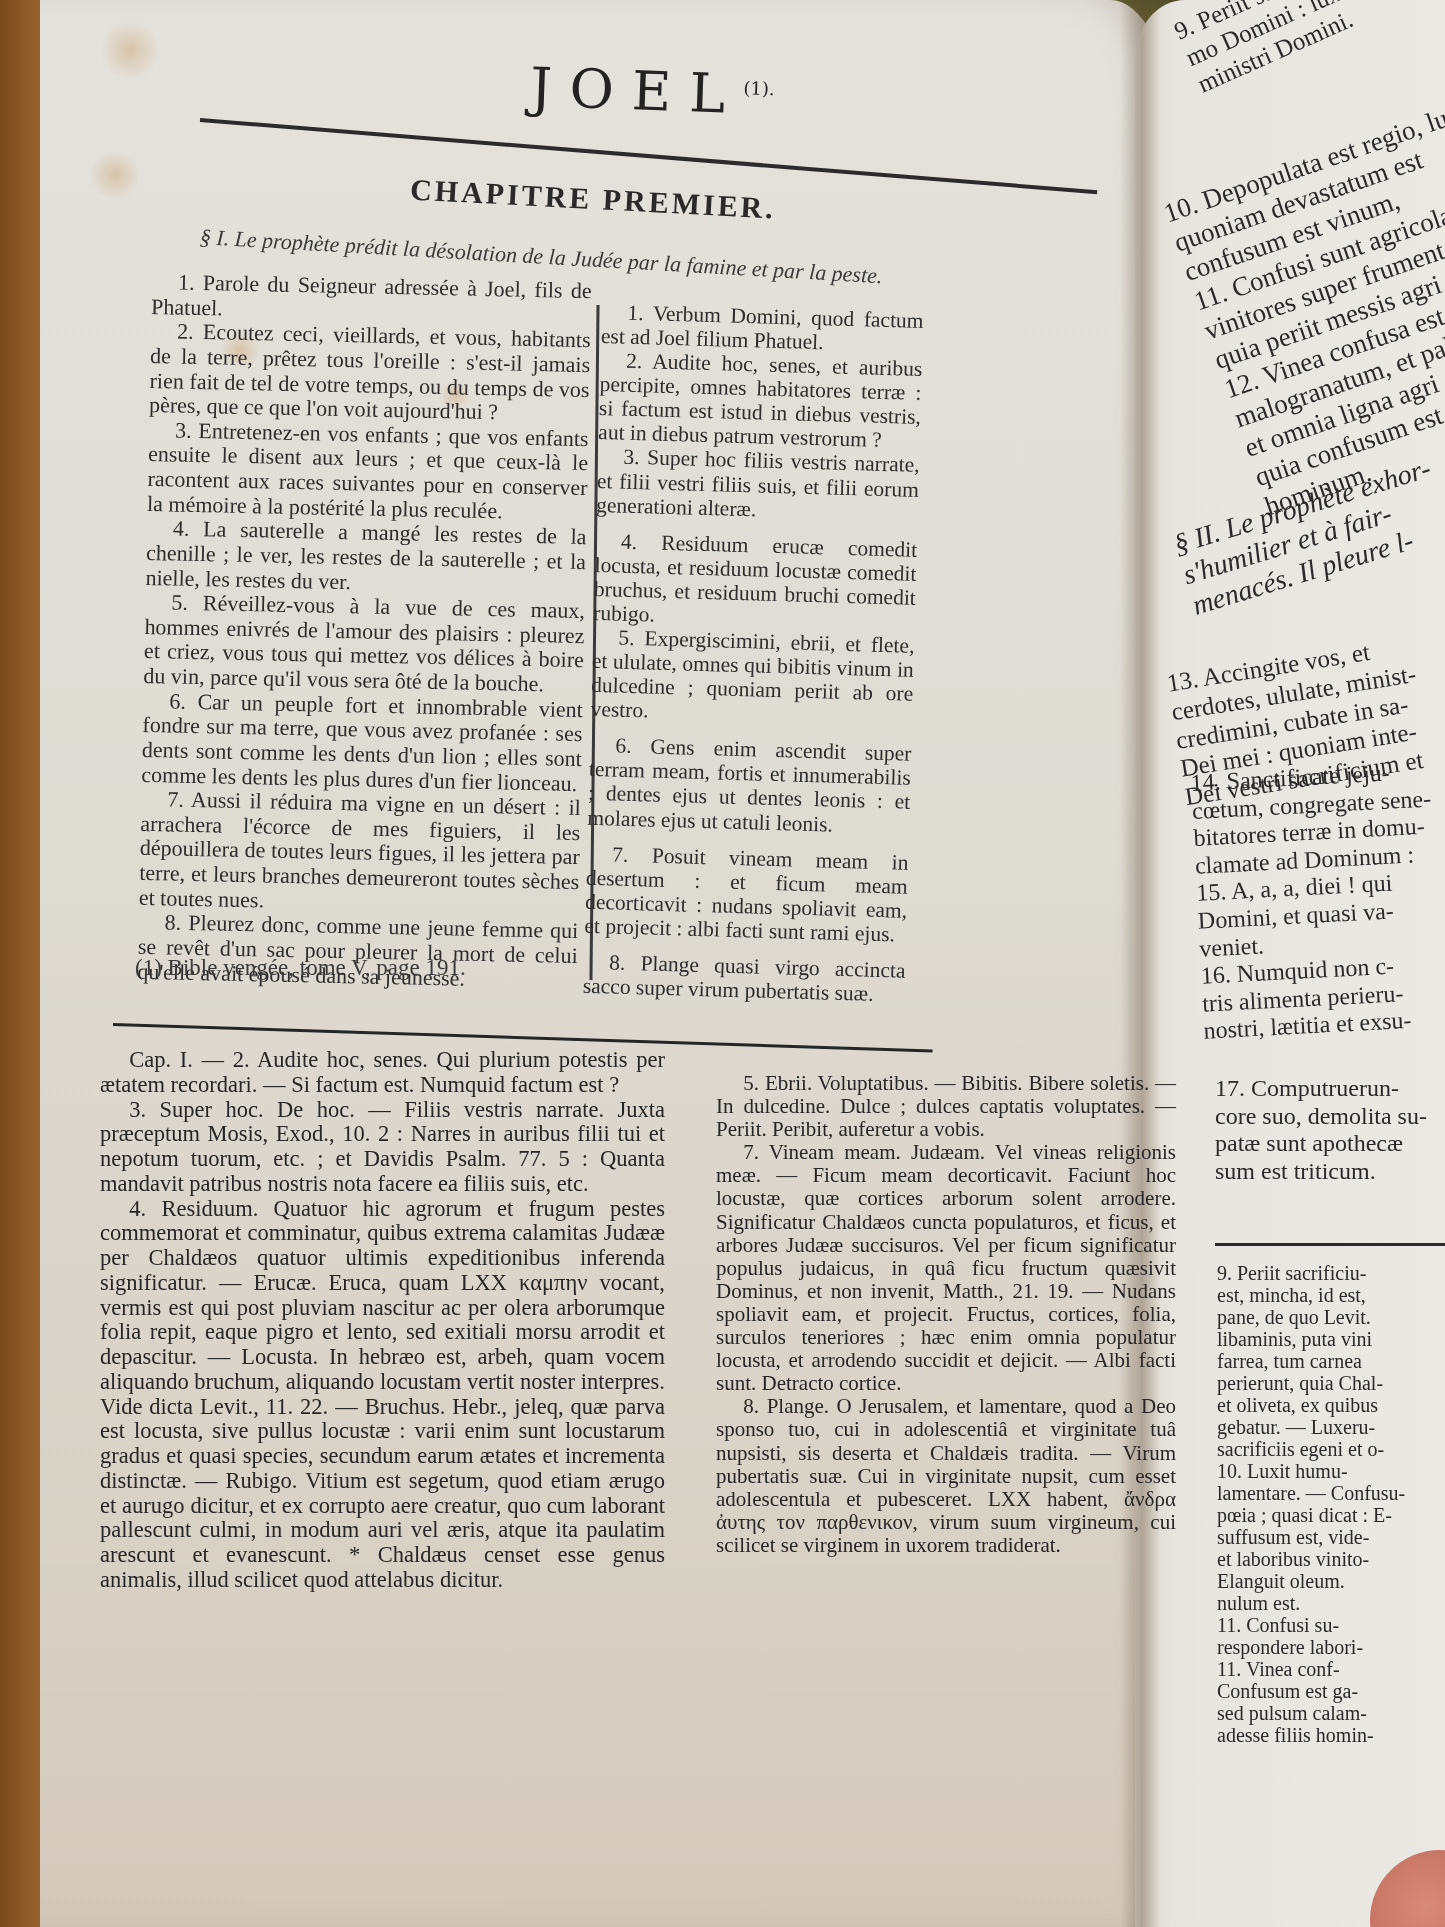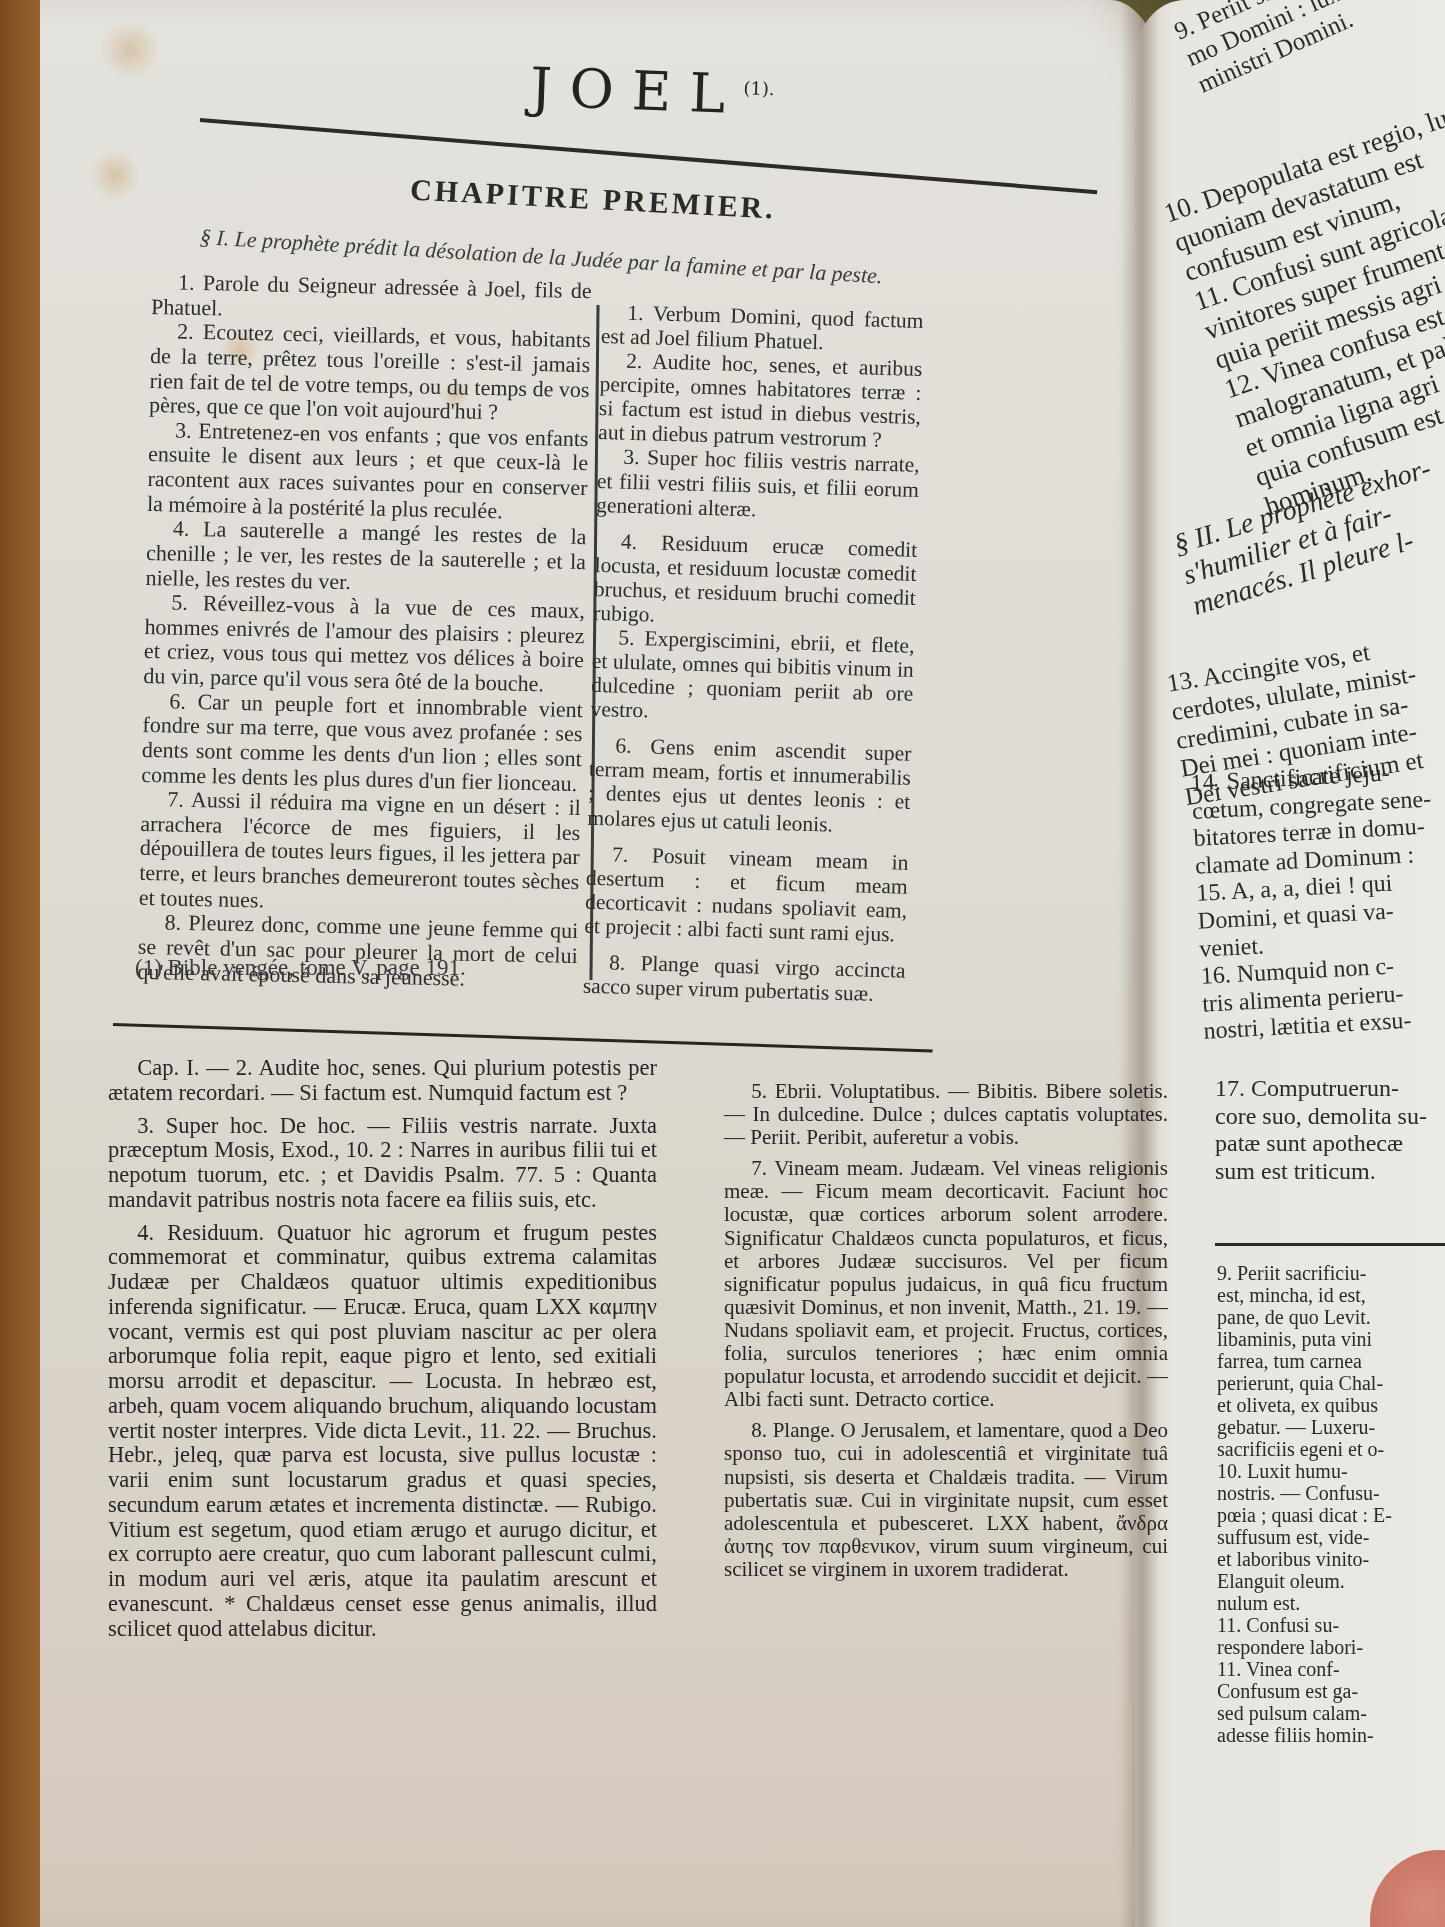--- a/index.html
+++ b/index.html
@@ -115,21 +115,21 @@
     }
 
     
     .notes {
       position: absolute;
       font-family: "Liberation Serif", serif;
       color: #262626;
       text-align: justify;
       line-height: 1.1;
     }
-    .notes p { margin: 8px; text-indent: 1.3em; font-family: Liberation Serif, serif; }
+    .notes p { margin: 0; text-indent: 1.3em; font-family: Liberation Serif, serif; }
     .notes-left { left: 100px; top: 1048px; width: 565px; font-size: 22.5px; }
     .notes-right { left: 716px; top: 1072px; width: 460px; font-size: 21px; }
 
     
     .rp {
       position: absolute;
       font-family: "Liberation Serif", serif; color: #2a2a2a;
       white-space: nowrap; line-height: 1.15;
     }
     .rp-top {
@@ -275,21 +275,21 @@
   <p>9. Periit sacrificiu-</p>
   <p>est, mincha, id est,</p>
   <p>pane, de quo Levit.</p>
   <p>libaminis, puta vini</p>
   <p>farrea, tum carnea</p>
   <p>perierunt, quia Chal-</p>
   <p>et oliveta, ex quibus</p>
   <p>gebatur. — Luxeru-</p>
   <p>sacrificiis egeni et o-</p>
   <p>10. Luxit humu-</p>
-  <p>nostris. — Confusu-</p>
+  <p>lamentare. — Confusu-</p>
   <p>pœia ; quasi dicat : E-</p>
   <p>suffusum est, vide-</p>
   <p>et laboribus vinito-</p>
   <p>Elanguit oleum.</p>
   <p>nulum est.</p>
   <p>11. Confusi su-</p>
   <p>respondere labori-</p>
   <p>11. Vinea conf-</p>
   <p>Confusum est ga-</p>
   <p>sed pulsum calam-</p>

